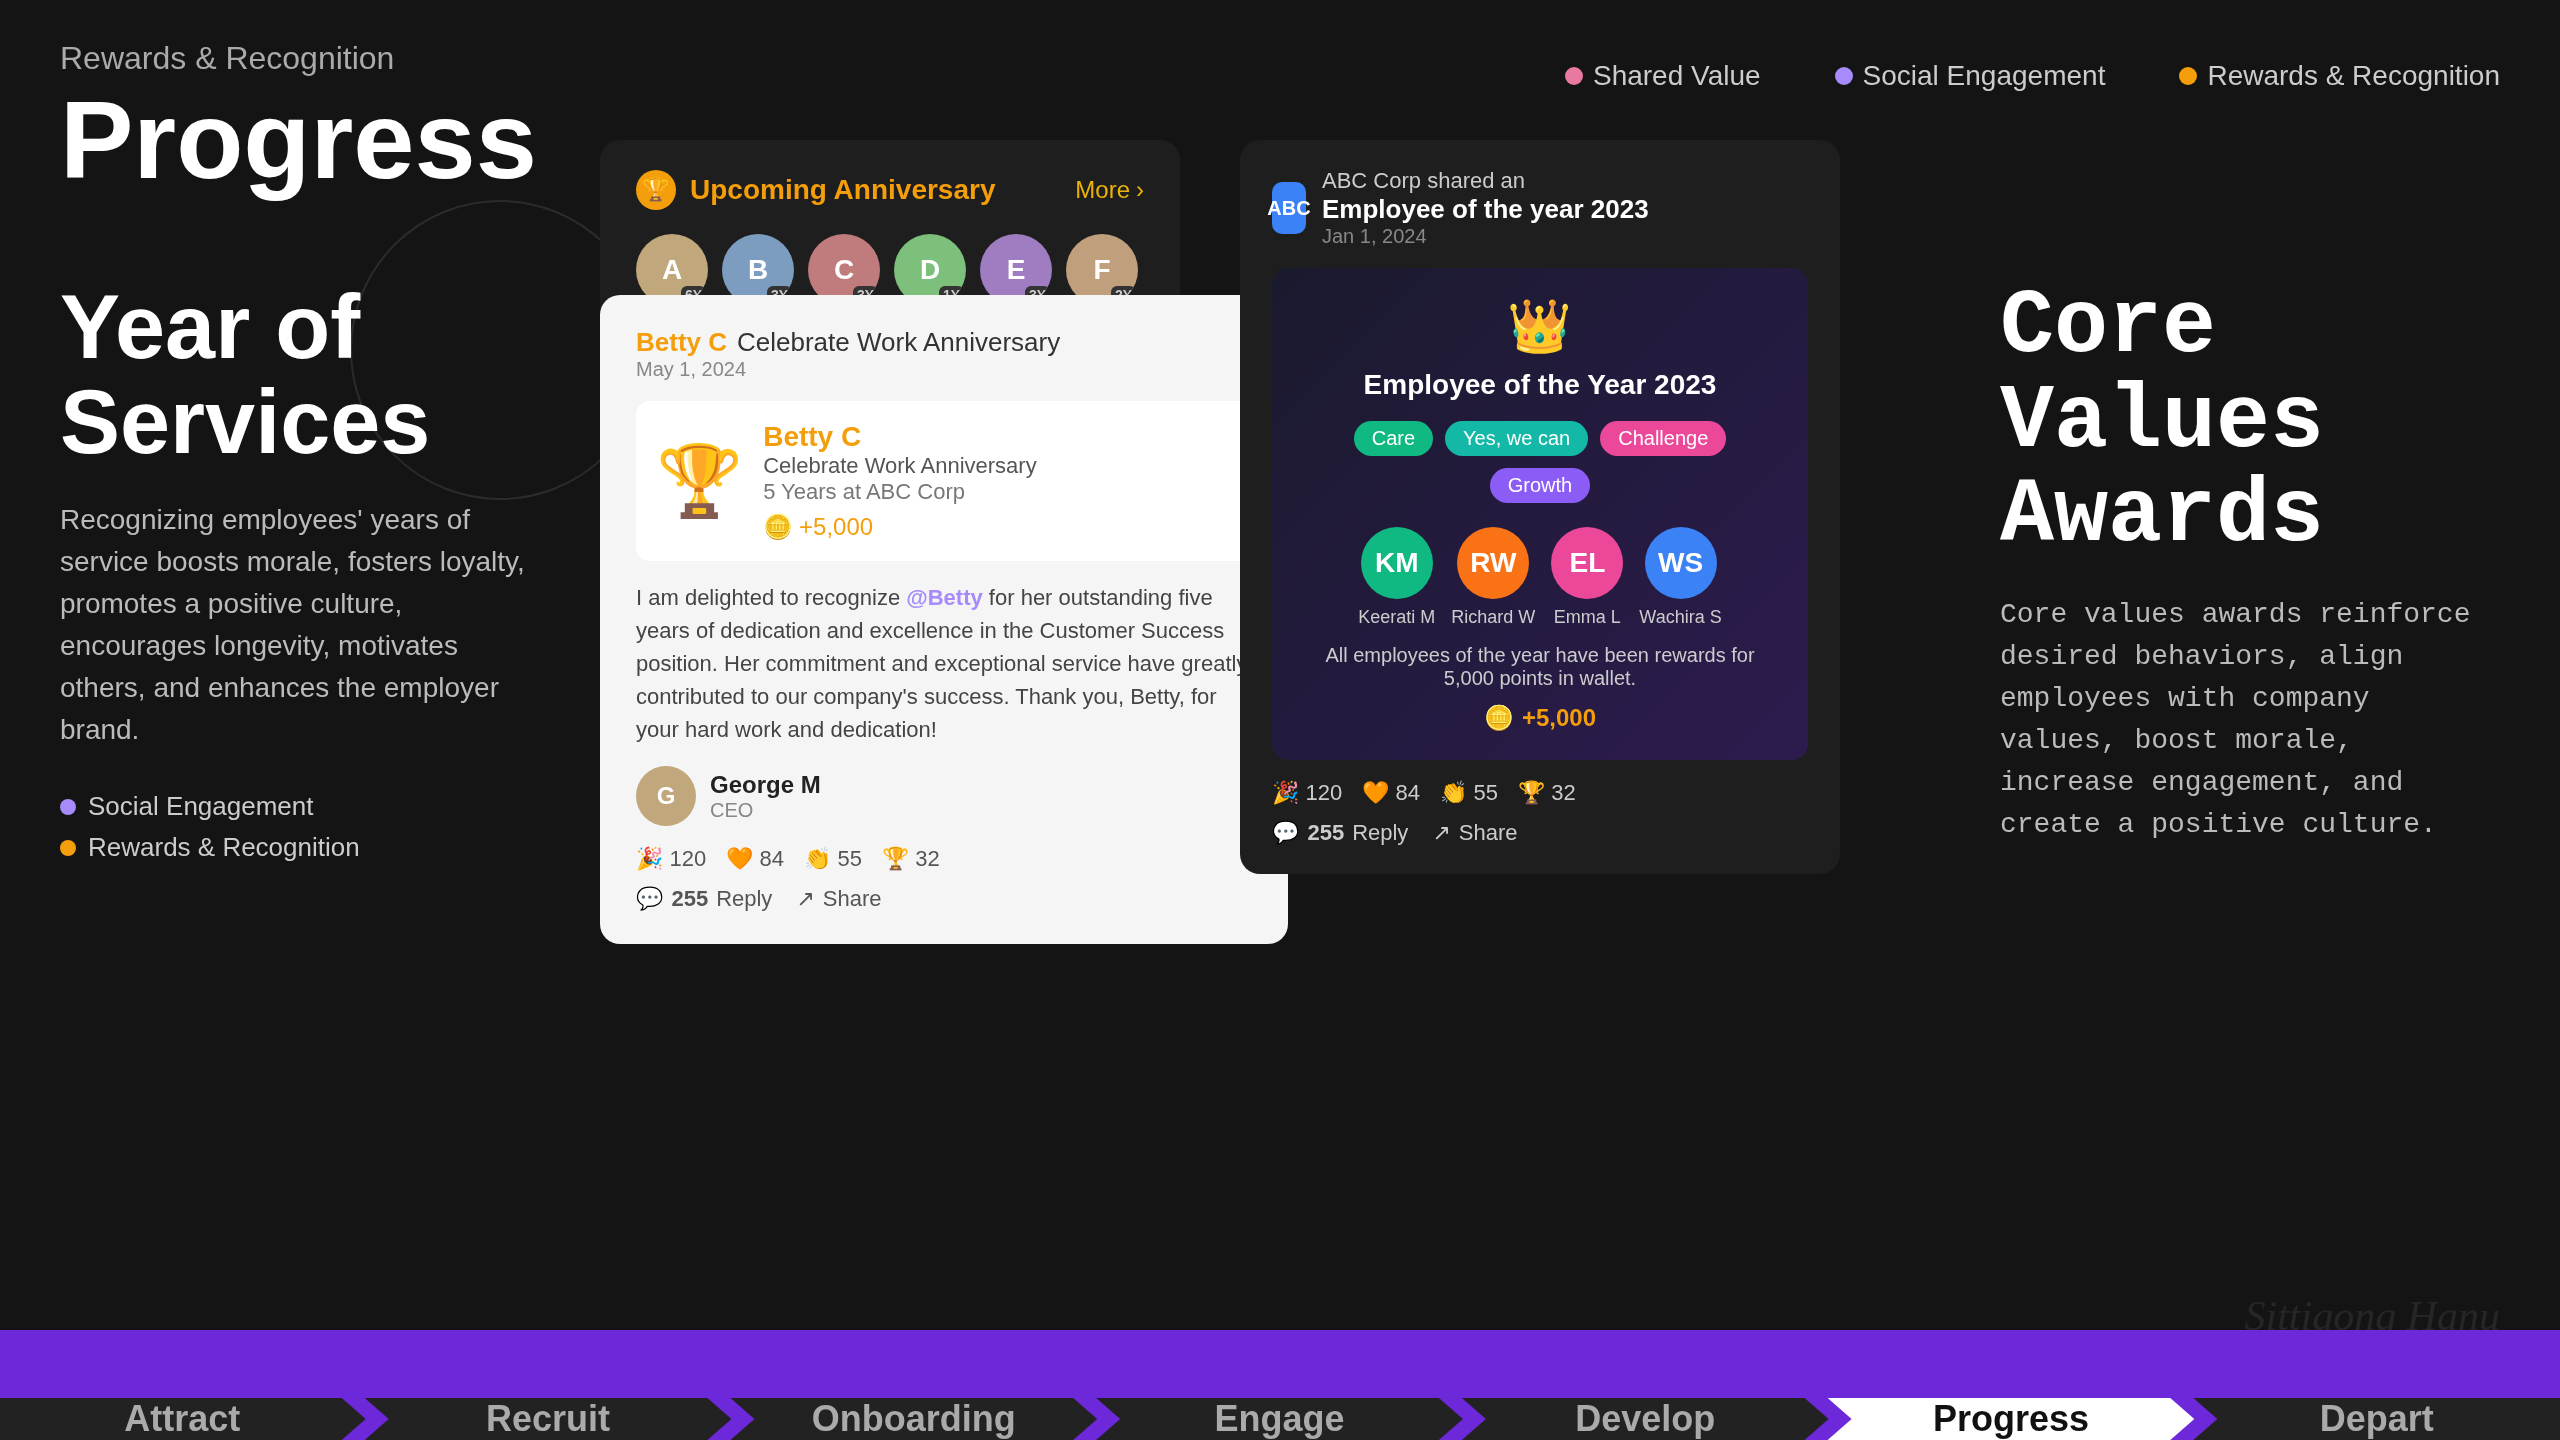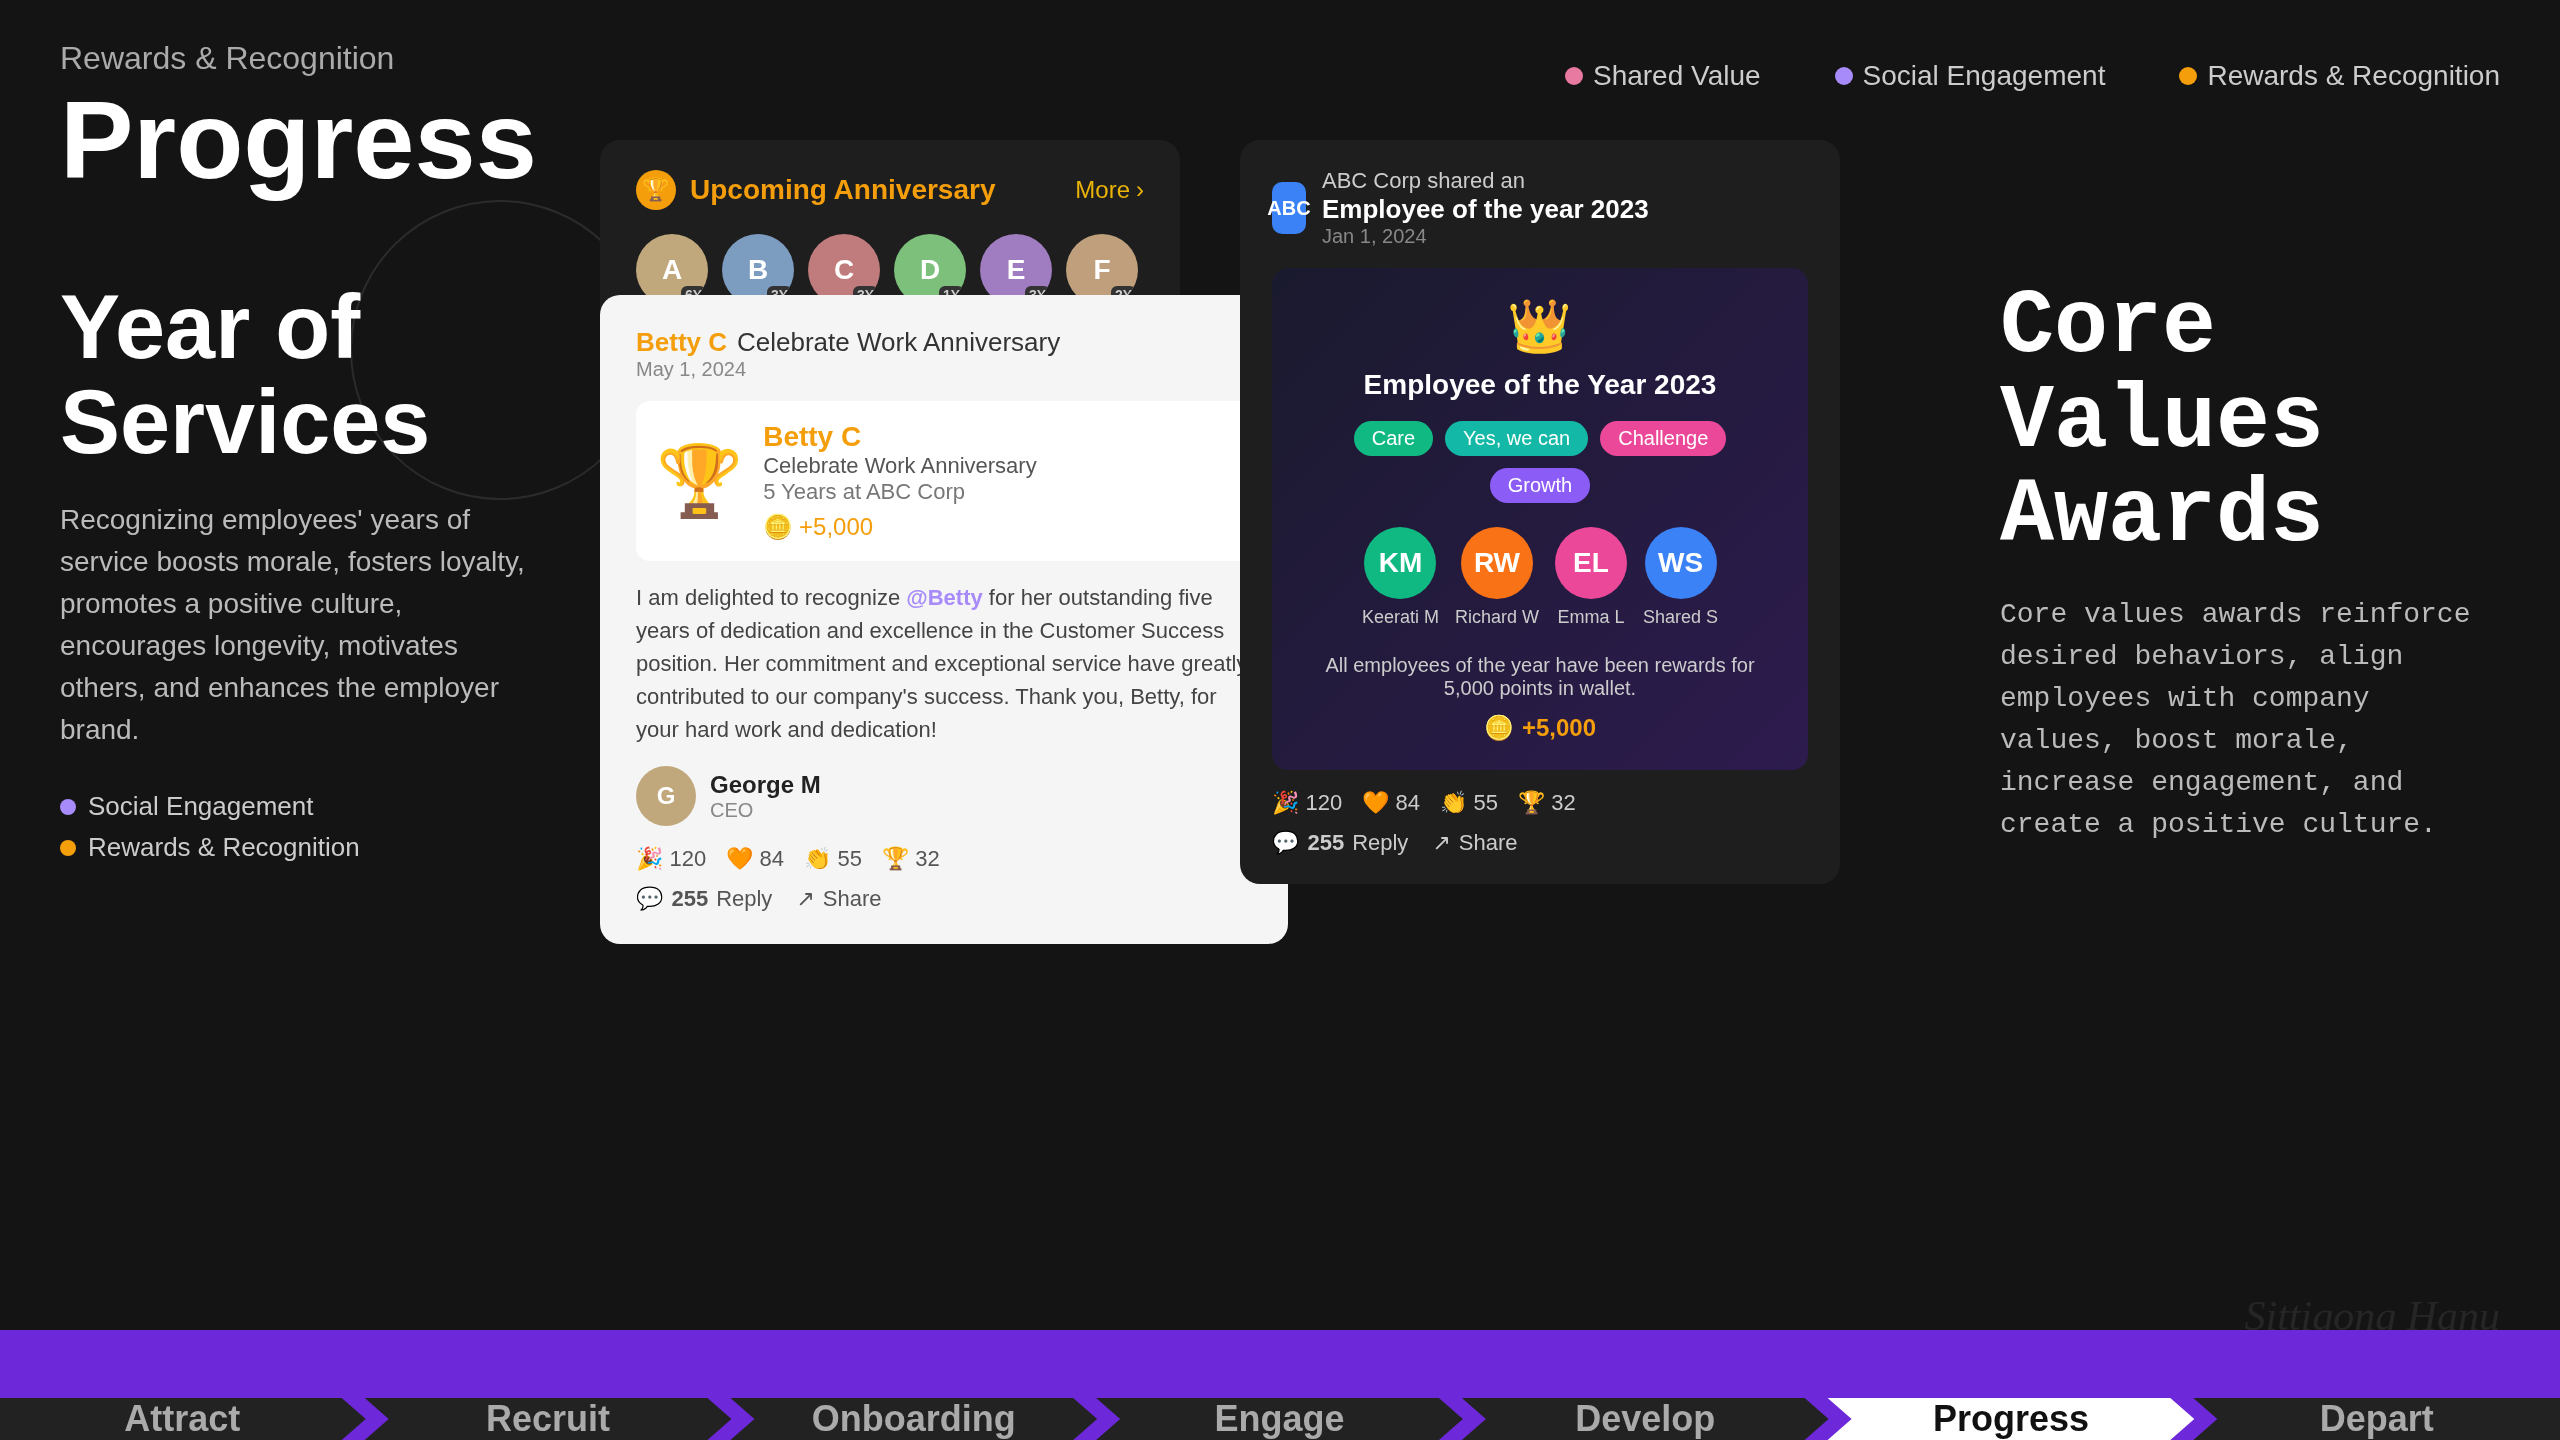--- a/index.html
+++ b/index.html
@@ -380,21 +380,21 @@
       font-weight: 400;
     }
     .tag-green { background: #10b981; color: #fff; }
     .tag-teal { background: #14b8a6; color: #fff; }
     .tag-pink { background: #ec4899; color: #fff; }
     .tag-violet { background: #8b5cf6; color: #fff; }
     .emp-winners {
       display: flex;
       justify-content: center;
       gap: 16px;
-      margin-bottom: 26px;
+      margin-bottom: 16px;
     }
     .winner-item {
       display: flex;
       flex-direction: column;
       align-items: center;
       gap: 8px;
     }
     .winner-avatar {
       width: 72px;
       height: 72px;
@@ -688,21 +688,21 @@
         <div class="winner-item">
           <div class="winner-avatar wa-orange">RW</div>
           <span class="winner-name">Richard W</span>
         </div>
         <div class="winner-item">
           <div class="winner-avatar wa-pink">EL</div>
           <span class="winner-name">Emma L</span>
         </div>
         <div class="winner-item">
           <div class="winner-avatar wa-blue">WS</div>
-          <span class="winner-name">Shared S</span>
+          <span class="winner-name">Wachira S</span>
         </div>
       </div>
       <div class="emp-reward-text">All employees of the year have been rewards for 5,000 points in wallet.</div>
       <div class="emp-points">
         <span>🪙</span>
         <span>+5,000</span>
       </div>
     </div>
     <div class="emp-reactions">
       <div class="reaction" style="color:#ccc">

